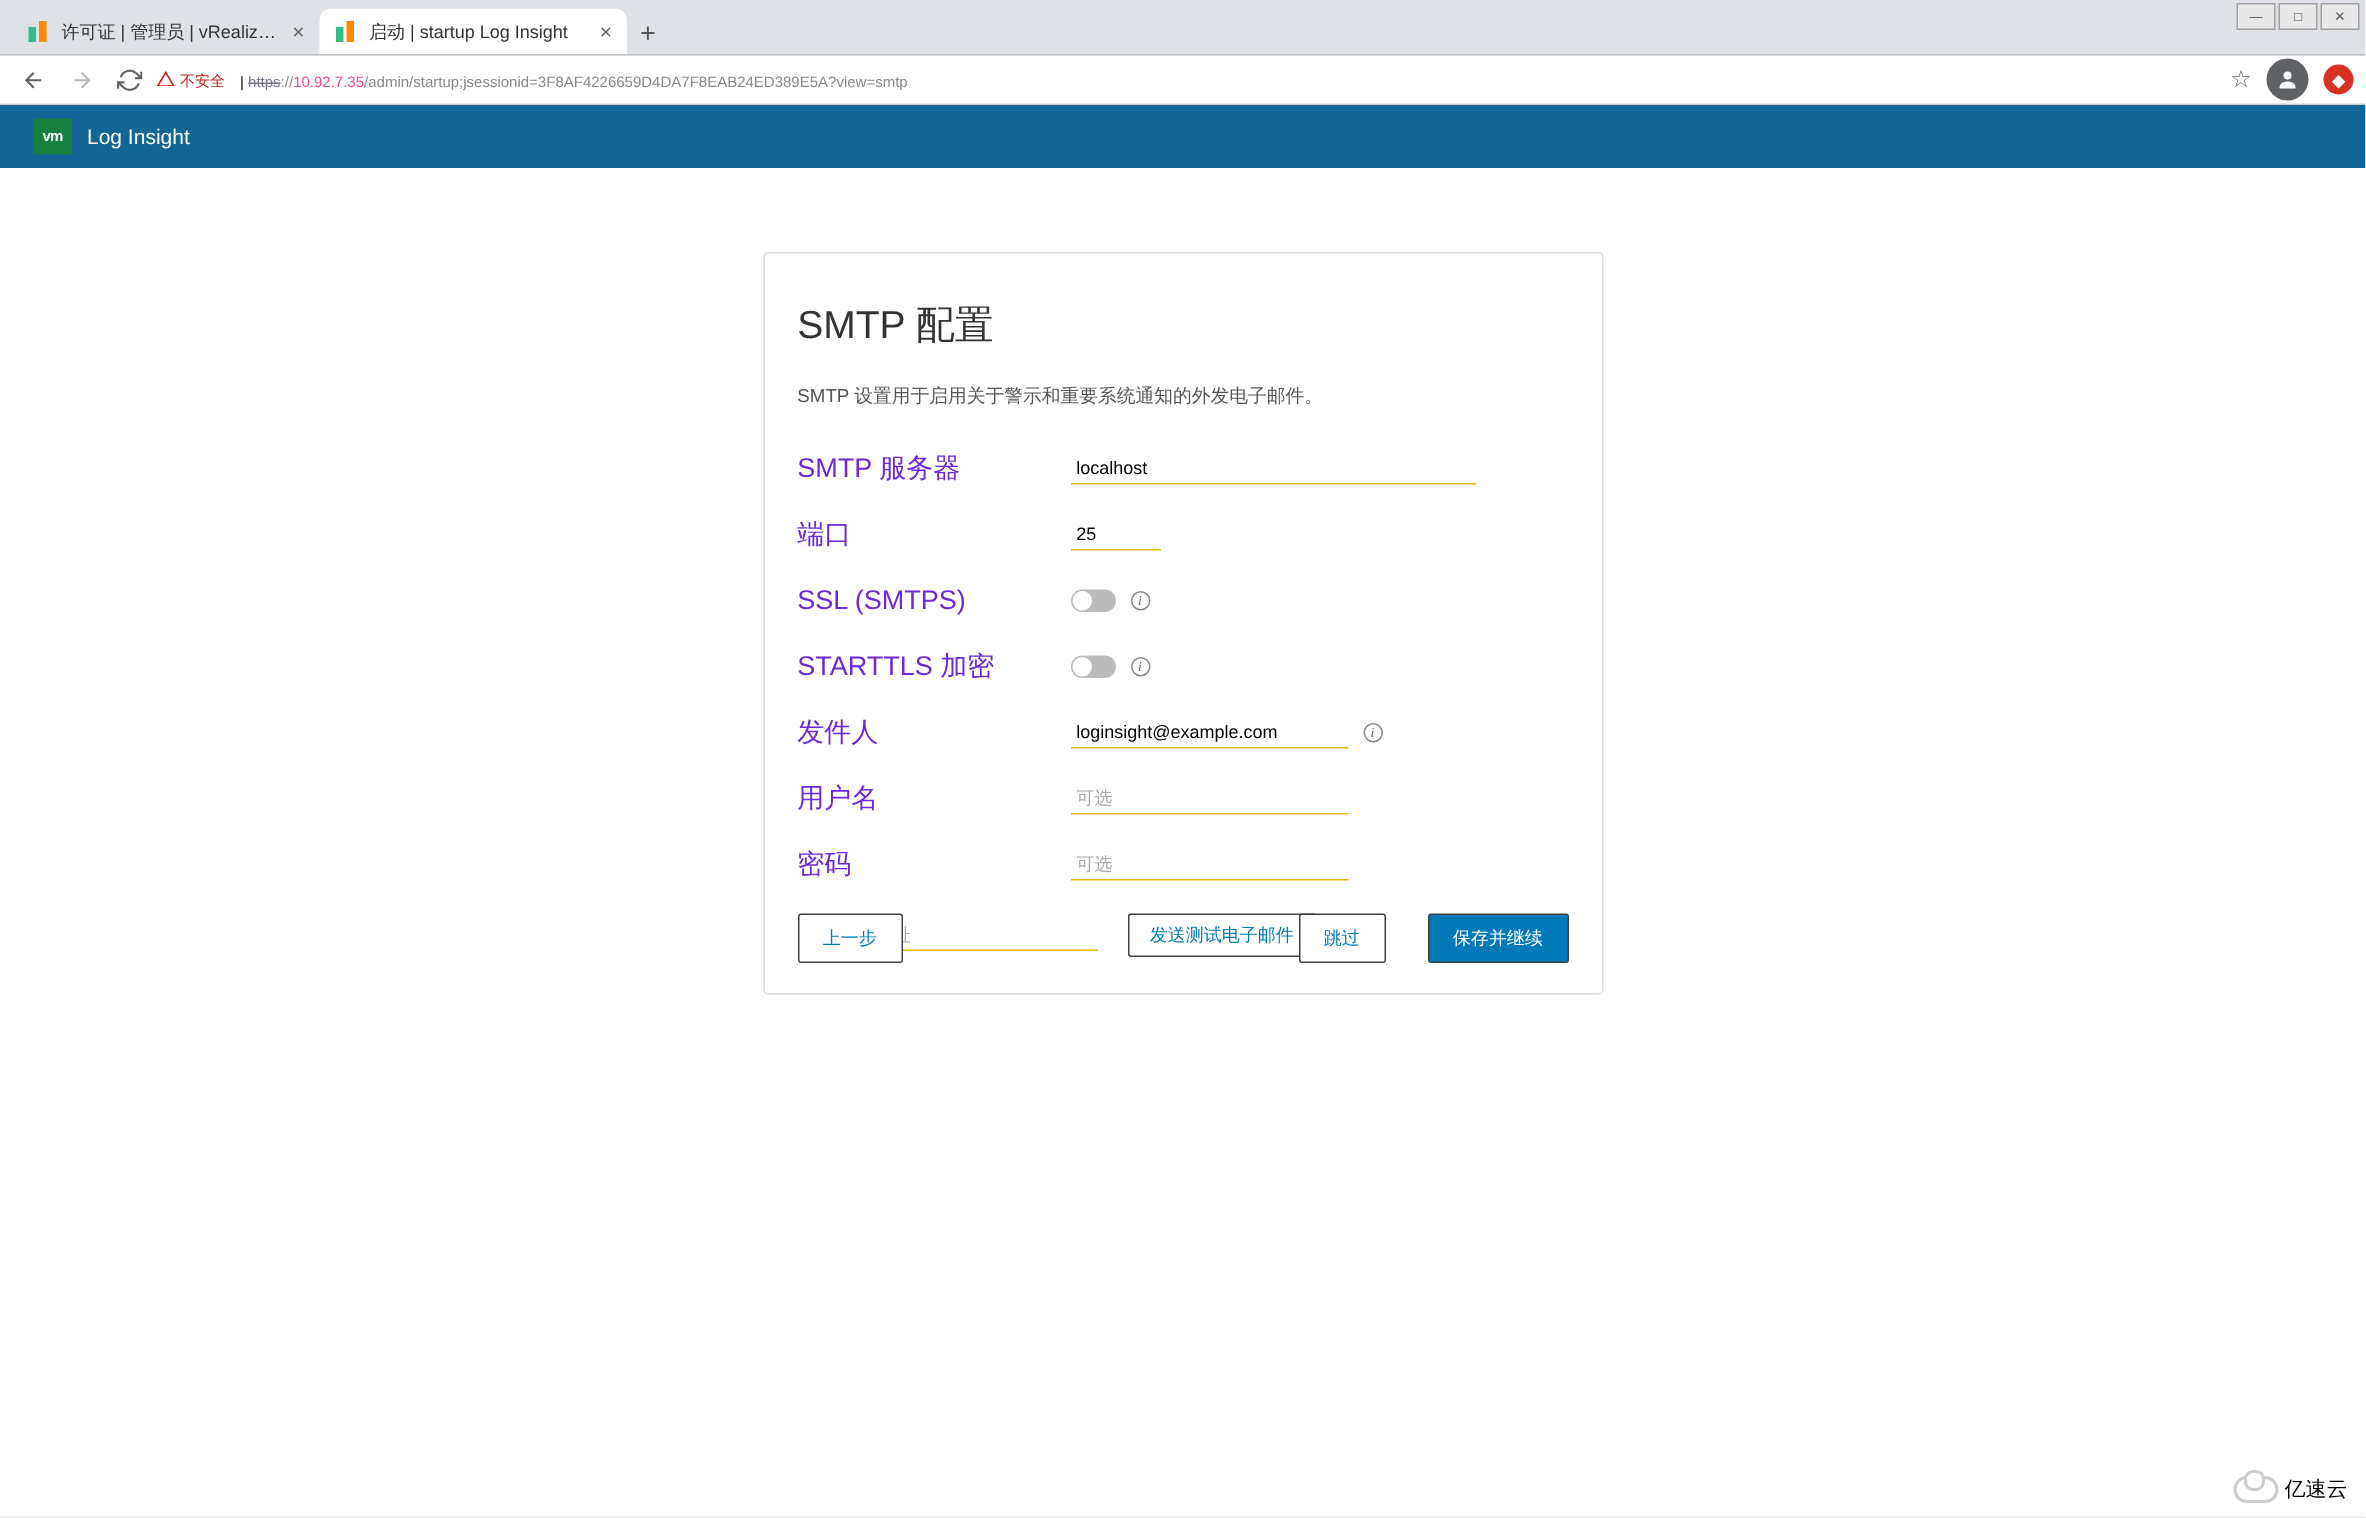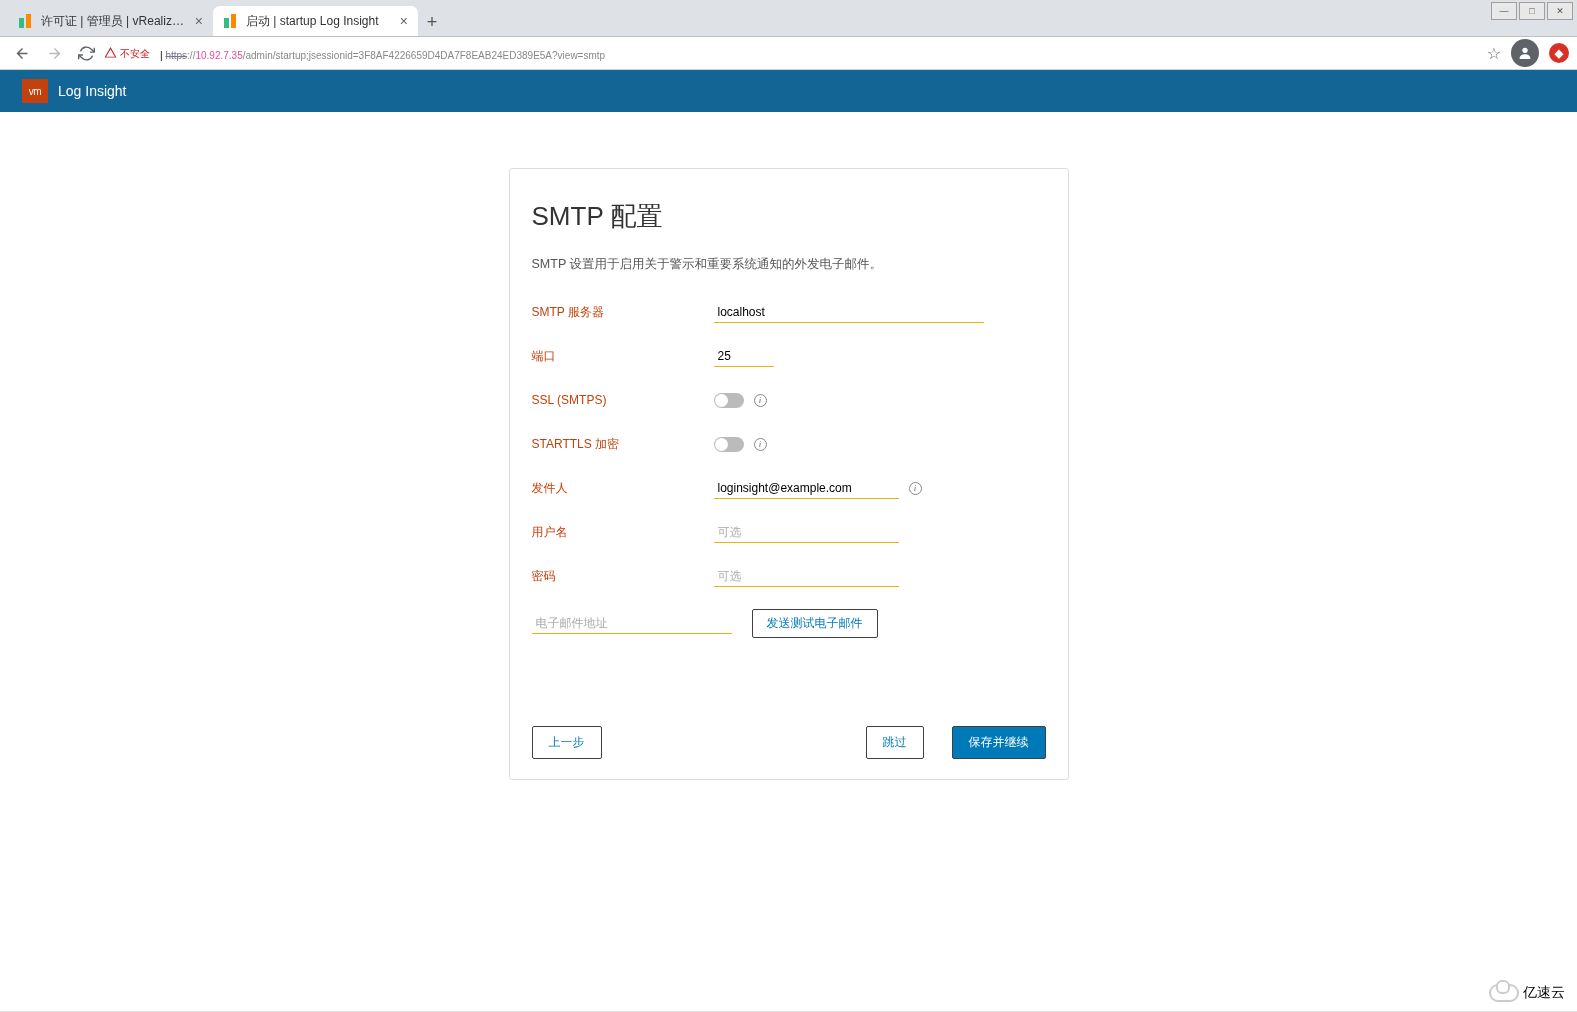--- a/index.html
+++ b/index.html
@@ -26,38 +26,38 @@
 .addr-text .insecure svg { vertical-align: -2px; margin-right: 3px; }
 .addr-text .url-https { color: #778; text-decoration: line-through; }
 .addr-text .url-host { color: #ec4899; }
 .addr-text .url-rest { color: #888; }
 .star-ico { width: 26px; color: #5f6368; text-align: center; font-size: 16px; }
 .profile-ico { width: 28px; height: 28px; background: #5f6368; border-radius: 14px; display:flex;align-items:center;justify-content:center;color:#fff; }
 .ext-ico { width: 20px; height: 20px; background: #d93025; border-radius: 10px; display:flex;align-items:center;justify-content:center;color:#fff;font-size:11px;font-weight:bold;margin-left:6px; }
 
 
 .app-header { height: 42px; background: #126595; display: flex; align-items: center; padding-left: 22px; color: #fff; }
-.vm-badge { width: 26px; height: 24px; background: #c2410c; display: flex; align-items: center; justify-content: center; font-size: 10px; font-weight: normal; margin-right: 10px; letter-spacing: -0.5px; }
+.vm-badge { width: 26px; height: 24px; background: #15803d; display: flex; align-items: center; justify-content: center; font-size: 10px; font-weight: bold; margin-right: 10px; letter-spacing: -0.5px; }
 .app-header .app-title { font-size: 14px; font-weight: 400; }
 
 
 .content-area { position: absolute; top: 112px; left: 0; right: 0; bottom: 0; background: #fff; display: flex; justify-content: center; padding-top: 22px; }
 .content-area::after { content:""; position:absolute; left:0; right:0; bottom:0; height:1px; background:#e5e5e5; }
 
 .step-dots { position: absolute; top: 134px; left: 50%; transform: translateX(-50%); display: flex; gap: 9px; }
 .step-dots .dot { width: 7px; height: 7px; border-radius: 4px; background: #ccc; }
 .step-dots .dot.active { background: #888; }
 .step-dots .dot.hollow { background: #fff; border: 1px solid #bbb; }
 
-.card { width: 560px; border: 1px solid #ddd; border-radius: 3px; padding: 30px 22px 20px 22px; margin-top: 34px; height: 612px; position:relative;}
+.card { width: 560px; border: 1px solid #ddd; border-radius: 3px; padding: 30px 22px 20px 22px; margin-top: 34px; height: 495px; position:relative;}
 .card h1 { font-weight: 300; font-size: 26px; color: #333; margin-bottom: 22px; }
 .card .desc { font-size: 12.5px; color: #555; margin-bottom: 28px; }
 
 .form-row { display: flex; align-items: center; margin-bottom: 22px; height: 22px; }
-.form-row .lbl { width: 182px; font-size: 12px; color: #c2410c; }
+.form-row .lbl { width: 182px; font-size: 18px; color: #6d28d9; }
 .form-row .ctl { flex: 1; display: flex; align-items: center; gap: 10px; }
 .uinput { border: none; border-bottom: 1px solid #eab308; font-size: 12px; padding: 3px 4px; outline: none; background: transparent; }
 .uinput::placeholder { color: #aaa; }
 .w270 { width: 270px; }
 .w60 { width: 60px; }
 .w185 { width: 185px; }
 
 .toggle { width: 30px; height: 15px; background: #bbb; border-radius: 8px; position: relative; cursor: pointer; }
 .toggle::after { content: ""; position: absolute; width: 13px; height: 13px; background: #fff; border-radius: 7px; top: 1px; left: 1px; }
 .info-ico { width: 13px; height: 13px; border: 1px solid #888; border-radius: 7px; display: inline-flex; align-items: center; justify-content: center; font-size: 9px; color: #666; font-style: italic; font-family: serif; cursor: help; }

